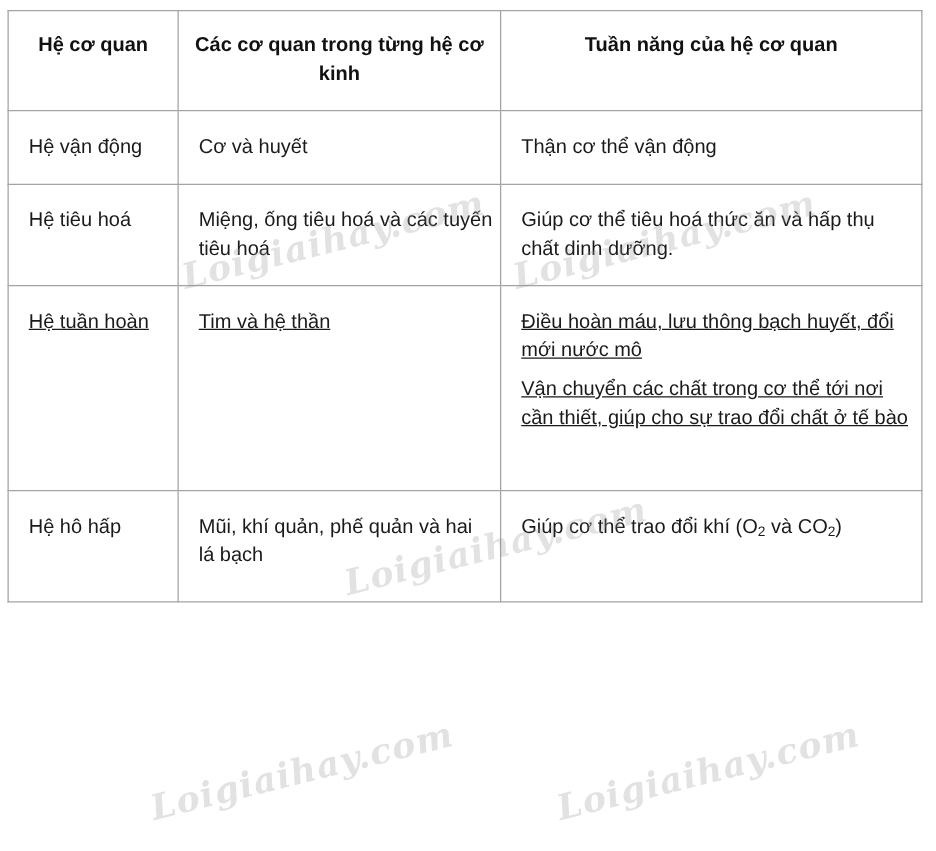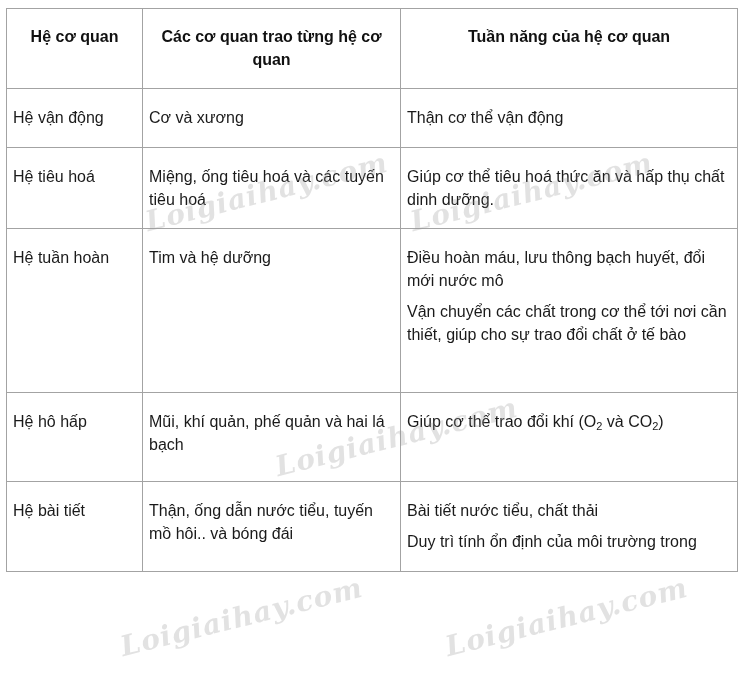--- a/index.html
+++ b/index.html
@@ -33,30 +33,30 @@
       margin-left: 48px;
     }
     table.organ-table th {
       font-weight: bold;
       text-align: center;
       padding-top: 16px;
       color: #111;
     }
     table.organ-table td {
       padding-top: 17px;
-      padding-left: 6px;
+      padding-left: 16px;
       font-weight: normal;
     }
     col.c1 { width: 136px; }
     col.c2 { width: 258px; }
     col.c3 { width: 337px; }
     tr.h-head { height: 80px; }
     tr.r1 { height: 59px; }
     tr.r2 { height: 81px; }
-    tr.r3 { height: 164px; }
+    tr.r3 { height: 164px; text-decoration: underline; }
     tr.r4 { height: 89px; }
     tr.r5 { height: 90px; }
     tr.r6 { height: 81px; }
     .para { display: block; }
     .para + .para { margin-top: 8px; }
     sub { font-size: 11px; line-height: 0; vertical-align: -3px; }
     .watermark {
       position: absolute;
       font-family: "DejaVu Serif", serif;
       font-style: italic;
@@ -75,62 +75,54 @@
 
 <table class="organ-table">
   <colgroup>
     <col class="c1">
       <col class="c2">
       <col class="c3">
   </colgroup>
   <thead>
     <tr class="h-head">
       <th>Hệ cơ quan</th>
-      <th>Các cơ quan trao từng hệ cơ quan</th>
+      <th>Các cơ quan trong từng hệ cơ kinh</th>
       <th>Tuần năng của hệ cơ quan</th>
     </tr>
   </thead>
   <tbody>
     <tr class="r1">
       <td>Hệ vận động</td>
-      <td>Cơ và xương</td>
+      <td>Cơ và huyết</td>
       <td>
         <span class="para">Thận cơ thể vận động</span>
       </td>
     </tr>
     <tr class="r2">
       <td>Hệ tiêu hoá</td>
       <td>Miệng, ống tiêu hoá và các tuyến tiêu hoá</td>
       <td>
         <span class="para">Giúp cơ thể tiêu hoá thức ăn và hấp thụ chất dinh dưỡng.</span>
       </td>
     </tr>
     <tr class="r3">
       <td>Hệ tuần hoàn</td>
-      <td>Tim và hệ dưỡng</td>
+      <td>Tim và hệ thần</td>
       <td>
         <span class="para">Điều hoàn máu, lưu thông bạch huyết, đổi mới nước mô</span>
         <span class="para">Vận chuyển các chất trong cơ thể tới nơi cần thiết, giúp cho sự trao đổi chất ở tế bào</span>
       </td>
     </tr>
     <tr class="r4">
       <td>Hệ hô hấp</td>
       <td>Mũi, khí quản, phế quản và hai lá bạch</td>
       <td>
         <span class="para"><span>Giúp cơ thể trao đổi khí (O</span><sub>2</sub><span> và CO</span><sub>2</sub><span>)</span></span>
       </td>
     </tr>
-    <tr class="r5">
-      <td>Hệ bài tiết</td>
-      <td>Thận, ống dẫn nước tiểu, tuyến mồ hôi.. và bóng đái</td>
-      <td>
-        <span class="para">Bài tiết nước tiểu, chất thải</span>
-        <span class="para">Duy trì tính ổn định của môi trường trong</span>
-      </td>
-    </tr>
   </tbody>
 </table>
 
 <div class="watermark" style="left:150px; top:205px;">Loigiaihay.com</div>
 <div class="watermark" style="left:415px; top:205px;">Loigiaihay.com</div>
 <div class="watermark" style="left:280px; top:450px;">Loigiaihay.com</div>
 <div class="watermark" style="left:125px; top:630px;">Loigiaihay.com</div>
 <div class="watermark" style="left:450px; top:630px;">Loigiaihay.com</div>
 
 </body></html>

